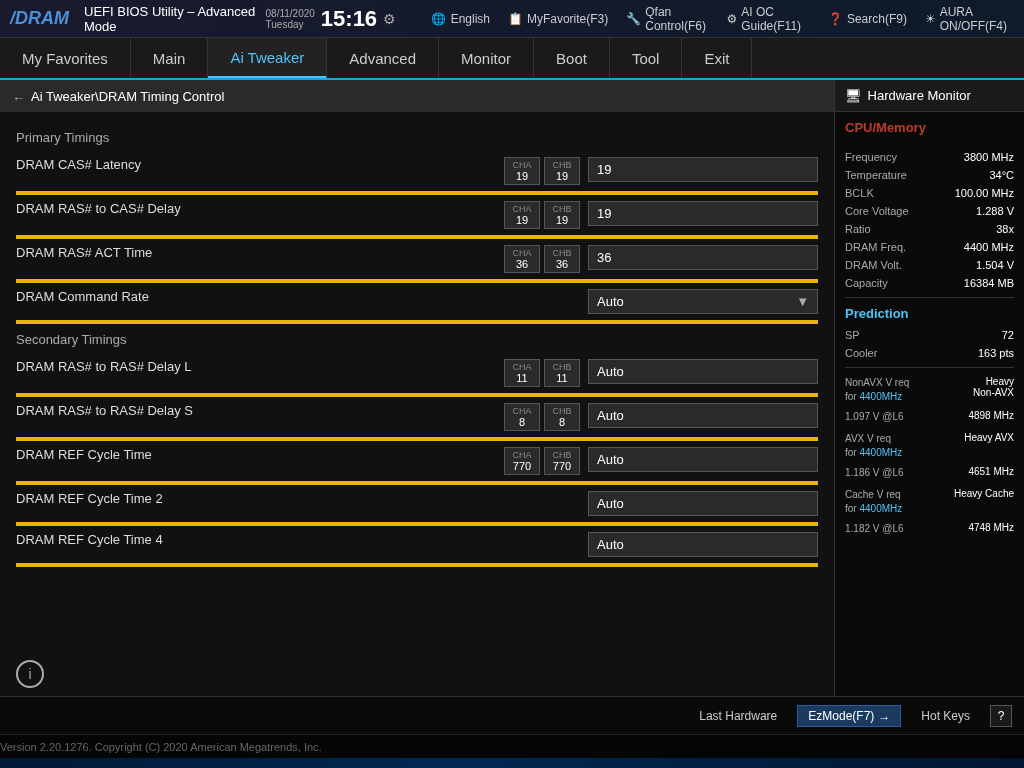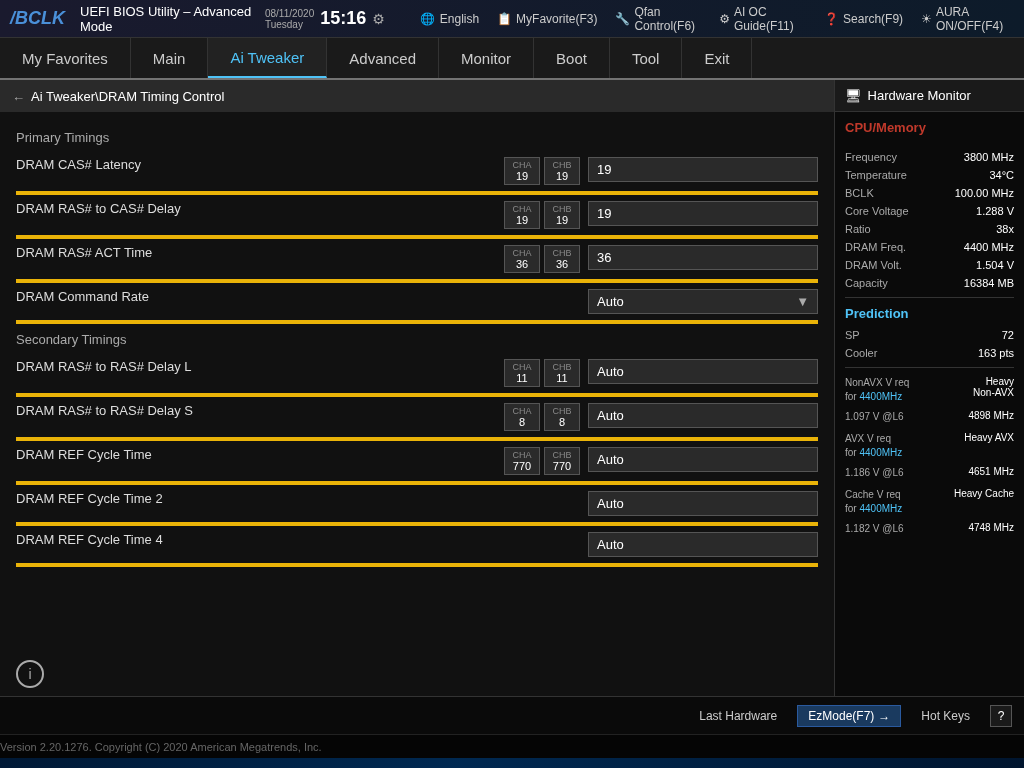--- a/index.html
+++ b/index.html
@@ -62,21 +62,21 @@
       gap: 4px;
       cursor: pointer;
     }
 
     
     .nav-bar {
       background: #1a1a1a;
       height: 42px;
       display: flex;
       align-items: stretch;
-      border-bottom: 2px solid #737373;
+      border-bottom: 2px solid #0ea5e9;
       position: relative;
       z-index: 10;
     }
 
     .nav-item {
       padding: 0 22px;
       display: flex;
       align-items: center;
       font-size: 15px;
       color: #ccc;
@@ -355,30 +355,30 @@
       border-top: 1px solid #222;
       position: relative;
       z-index: 10;
     }
   </style>
 </head>
 <body>
 
 <div class="header-bar">
   <div class="asus-logo">
-    <span style="color:#4a90d9;font-weight:bold;font-size:18px;font-style:italic;">/BCLK</span>
+    <span style="color:#4a90d9;font-weight:bold;font-size:18px;font-style:italic;">/DRAM</span>
   </div>
   <span class="bios-title">UEFI BIOS Utility – Advanced Mode</span>
 
   <div style="display:flex;align-items:center;gap:6px;margin-right:36px;">
     <div style="text-align:left;">
       <div style="font-size:10px;color:#aaa;">08/11/2020</div>
       <div style="font-size:10px;color:#aaa;">Tuesday</div>
     </div>
-    <span style="font-size:18px;font-weight:bold;">15:16</span>
+    <span style="font-size:22px;font-weight:bold;">15:16</span>
     <span style="font-size:14px;color:#aaa;cursor:pointer;">⚙</span>
   </div>
 
   <div class="header-bar-controls">
     <div class="header-control">
       <span>🌐</span>
       <span>English</span>
     </div>
     <div class="header-control">
       <span>📋</span>

